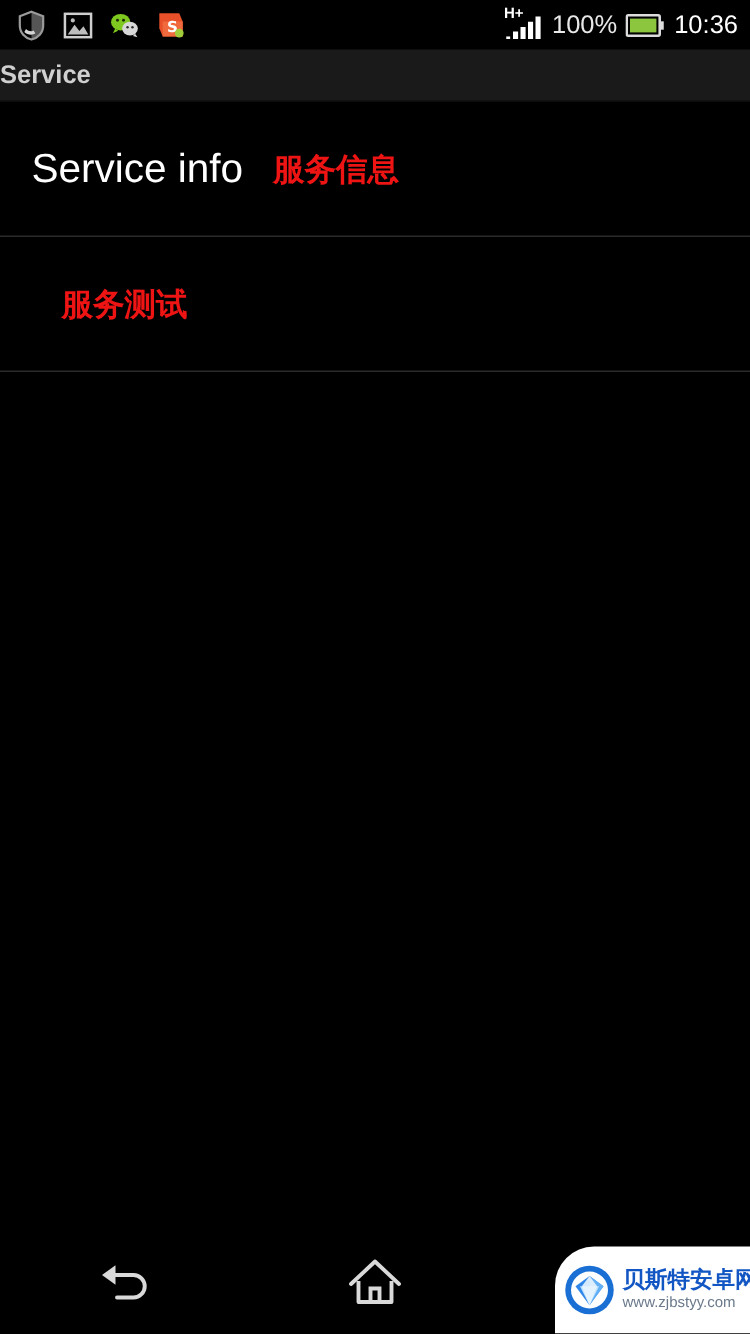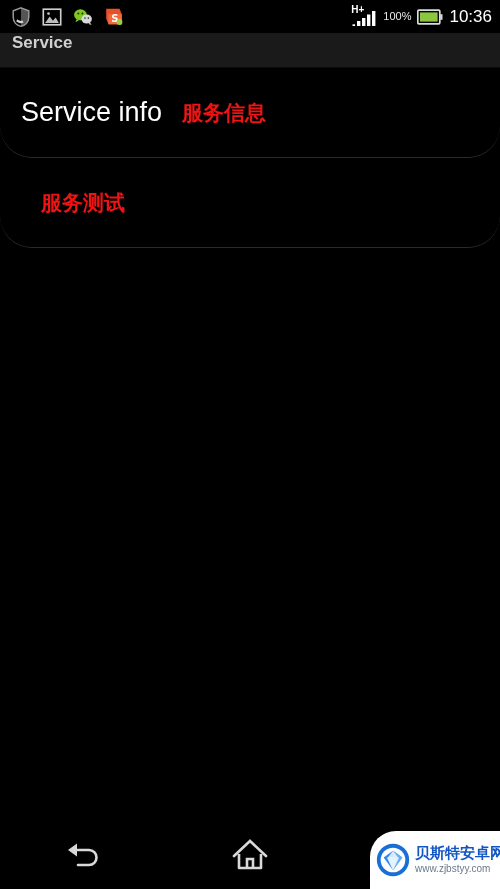--- a/index.html
+++ b/index.html
@@ -38,21 +38,21 @@
     display: flex;
     align-items: center;
     gap: 6px;
   }
   .sb-icon {
     width: 22px; height: 22px;
     display: block;
   }
   .sb-text {
     color: #e8e8e8;
-    font-size: 11px;
+    font-size: 17px;
     letter-spacing: 0px;
     line-height: 1;
     font-family: "Liberation Sans", sans-serif;
   }
   .sb-time {
     color: #ffffff;
     font-size: 17px;
     line-height: 1;
     font-family: "Liberation Sans", sans-serif;
   }
@@ -67,22 +67,22 @@
     font-size: 10px;
     font-weight: bold;
     line-height: 1;
   }
 
   
   .action-bar {
     height: 35px;
     background: #1a1a1a;
     display: flex;
-    align-items: flex-start;
-    padding-left: 12px;
+    align-items: center;
+    padding-left: 0;
     border-bottom: 1px solid #0b0b0b;
     flex: 0 0 auto;
   }
   .action-title {
     color: #d0d0d0;
     font-size: 17px;
     font-weight: bold;
     font-family: "Liberation Sans", sans-serif;
   }
 
@@ -92,21 +92,20 @@
     background: #000000;
     overflow: hidden;
   }
   .list-item {
     height: 90px;
     display: flex;
     align-items: center;
     padding-left: 21px;
     border-bottom: 1px solid #2a2a2a;
     background: #000000;
-    border-radius: 32px;
   }
   .list-item:last-of-type { }
   .item-title {
     color: #ffffff;
     font-size: 27px;
     font-weight: normal;
     font-family: "Liberation Sans", sans-serif;
     white-space: nowrap;
   }
   .item-annotation {

